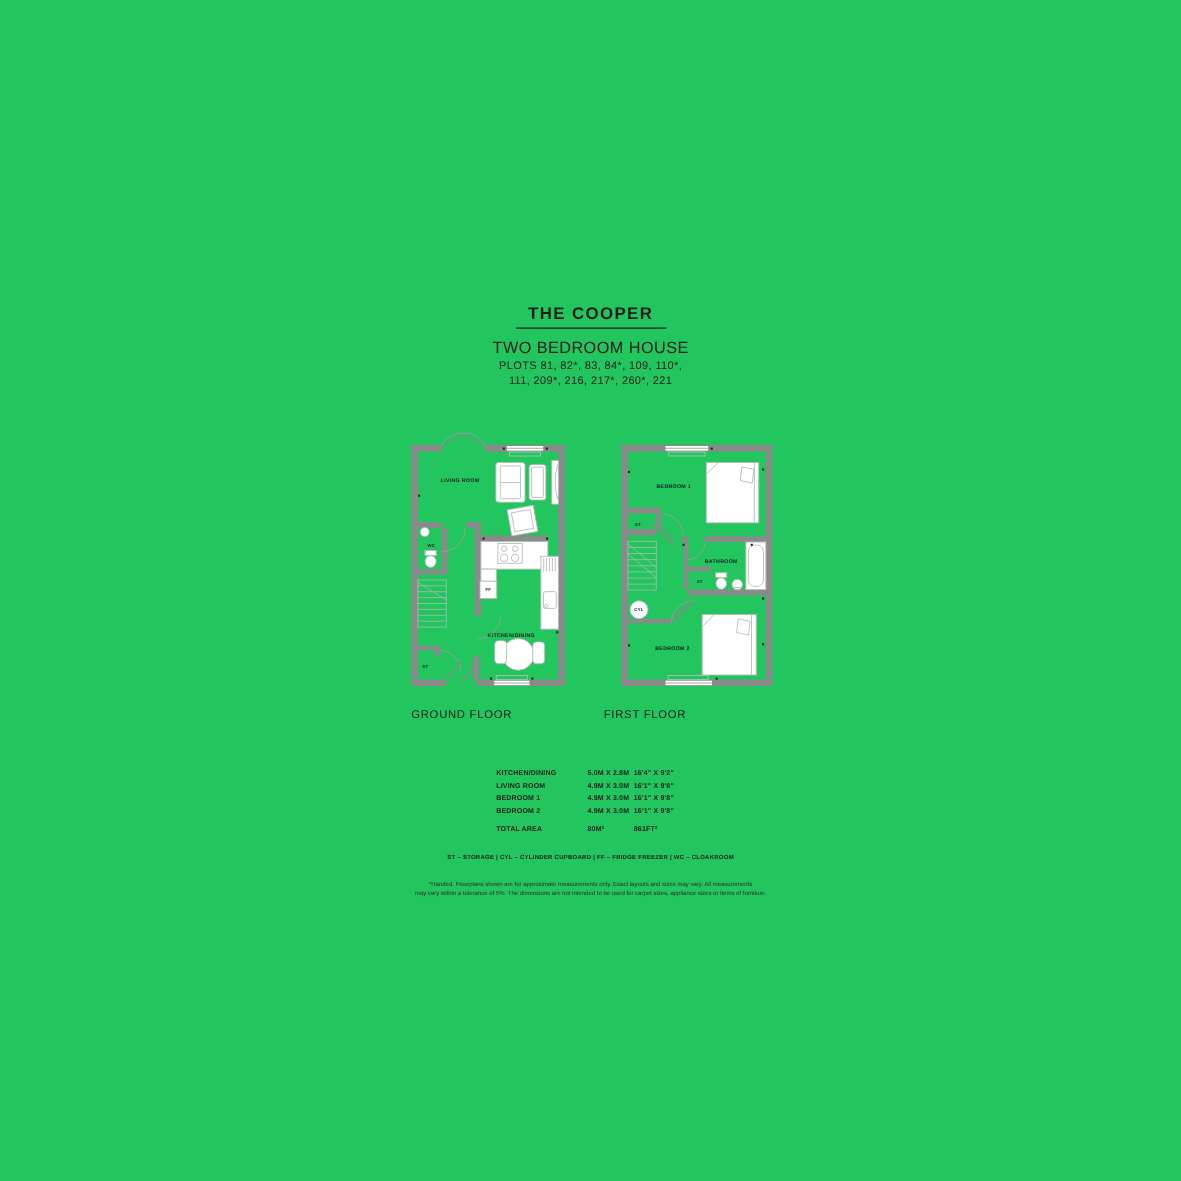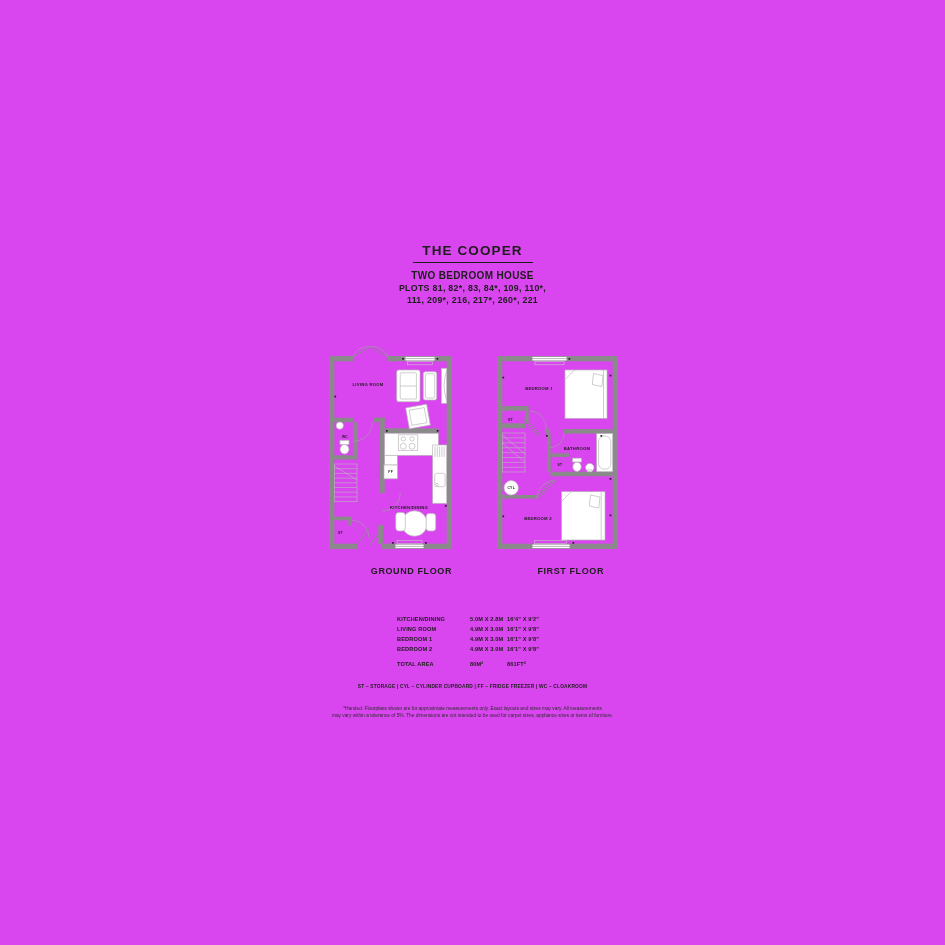--- a/index.html
+++ b/index.html
@@ -1,30 +1,30 @@
 <!DOCTYPE html>
 <html><head>
 <meta charset="utf-8">
 <style>
   html,body{margin:0;padding:0;background:#fff;}
-  .canvas{position:relative;width:945px;height:945px;background:#d946ef;overflow:hidden;
+  .canvas{position:relative;width:945px;height:945px;background:#22c55e;overflow:hidden;
           font-family:"Liberation Sans",sans-serif;color:#1d1d1b;-webkit-text-size-adjust:none;}
   
   .titleblock{position:absolute;left:322px;top:243px;width:301px;text-align:center;}
   .title{font-size:13.5px;font-weight:bold;letter-spacing:1.1px;margin:0;}
   .rule{width:120px;height:0;border-top:1.4px solid #1d1d1b;margin:4px auto 0 auto;}
-  .subtitle{font-size:10px;font-weight:bold;letter-spacing:.35px;margin:7px 0 0 0;}
-  .plots{font-size:8.8px;font-weight:bold;letter-spacing:.3px;margin:3px 0 0 0;line-height:9px;}
+  .subtitle{font-size:13px;font-weight:normal;letter-spacing:.35px;margin:7px 0 0 0;}
+  .plots{font-size:8.8px;font-weight:normal;letter-spacing:.3px;margin:3px 0 0 0;line-height:9px;}
   
   .plan{position:absolute;}
   .plan text{font-family:"Liberation Sans",sans-serif;font-weight:bold;fill:#1d1d1b;
              letter-spacing:.25px;text-anchor:middle;}
   .roomlbl{font-size:4.2px;}
   .tinylbl{font-size:3.4px;}
-  .caption{position:absolute;font-size:9px;font-weight:bold;letter-spacing:.6px;text-align:right;}
+  .caption{position:absolute;font-size:9px;font-weight:normal;letter-spacing:.6px;text-align:left;}
   
   .dim-table{position:absolute;left:397px;top:614px;width:172px;font-size:5.6px;font-weight:bold;
              letter-spacing:.15px;line-height:10px;}
   .dim-row{display:flex;height:10px;}
   .dim-room{width:73px;}
   .dim-metric{width:37px;}
   .dim-imperial{flex:1;}
   .total-row{margin-top:5px;}
   
   .legend{position:absolute;left:322px;top:684px;width:301px;text-align:center;

